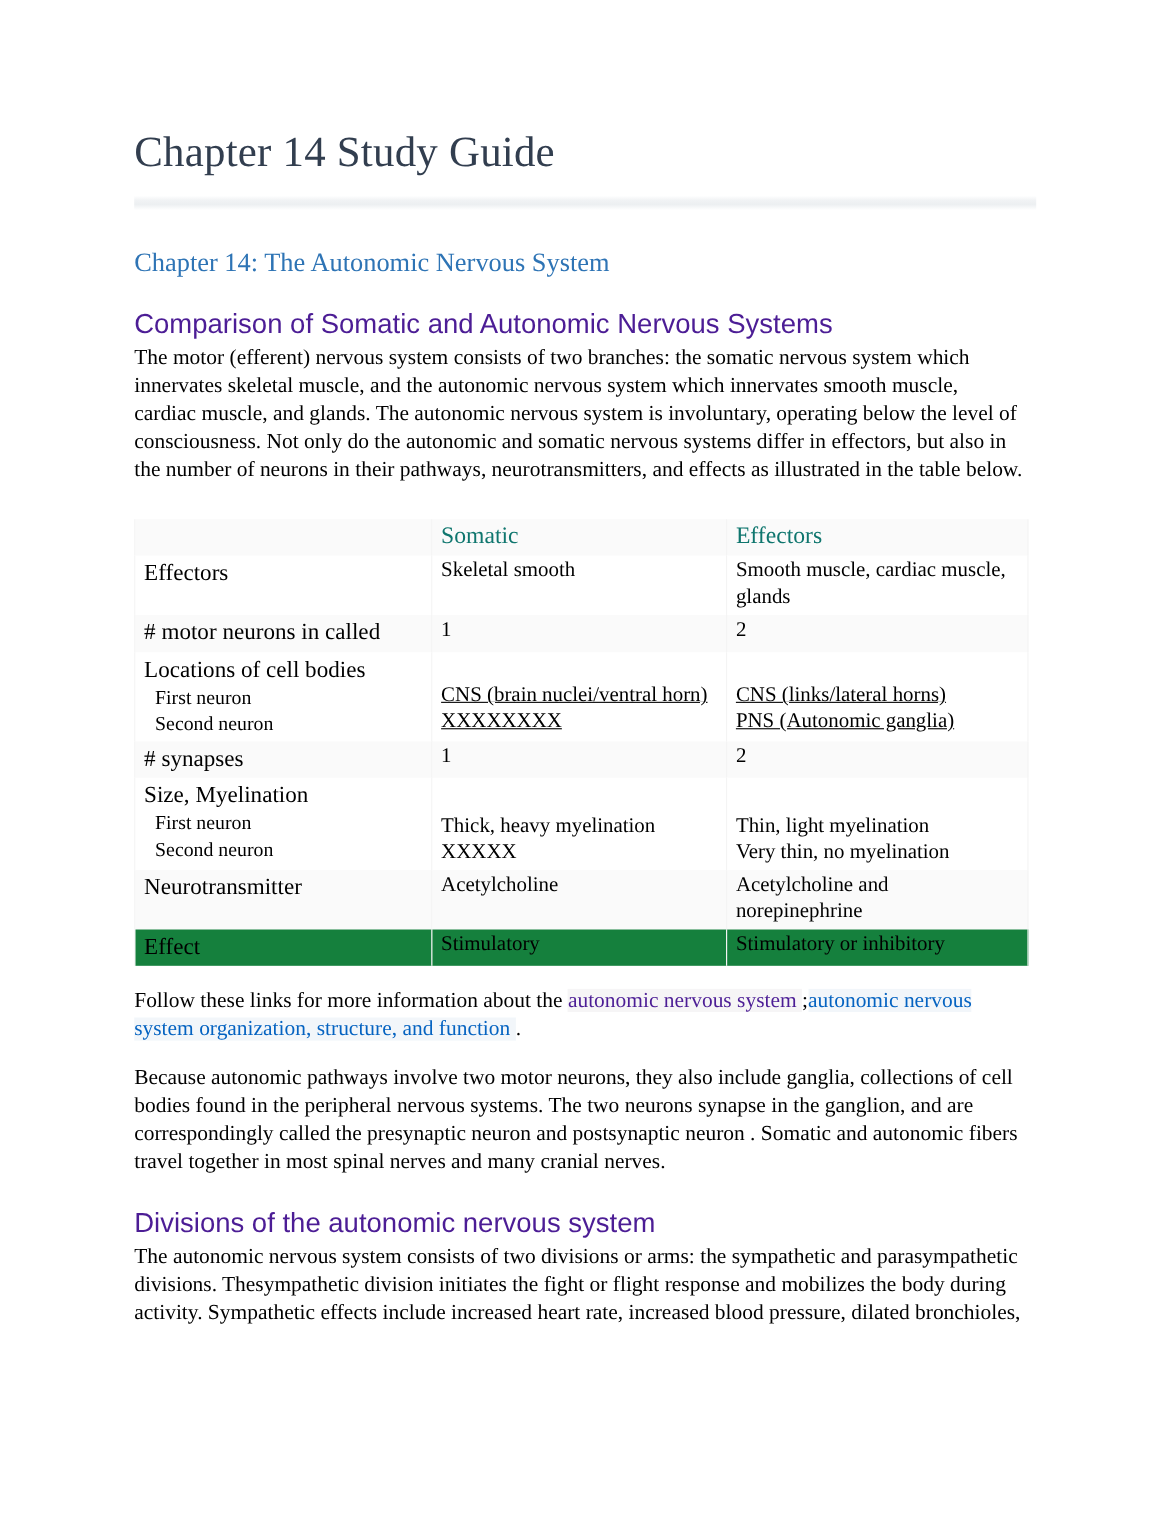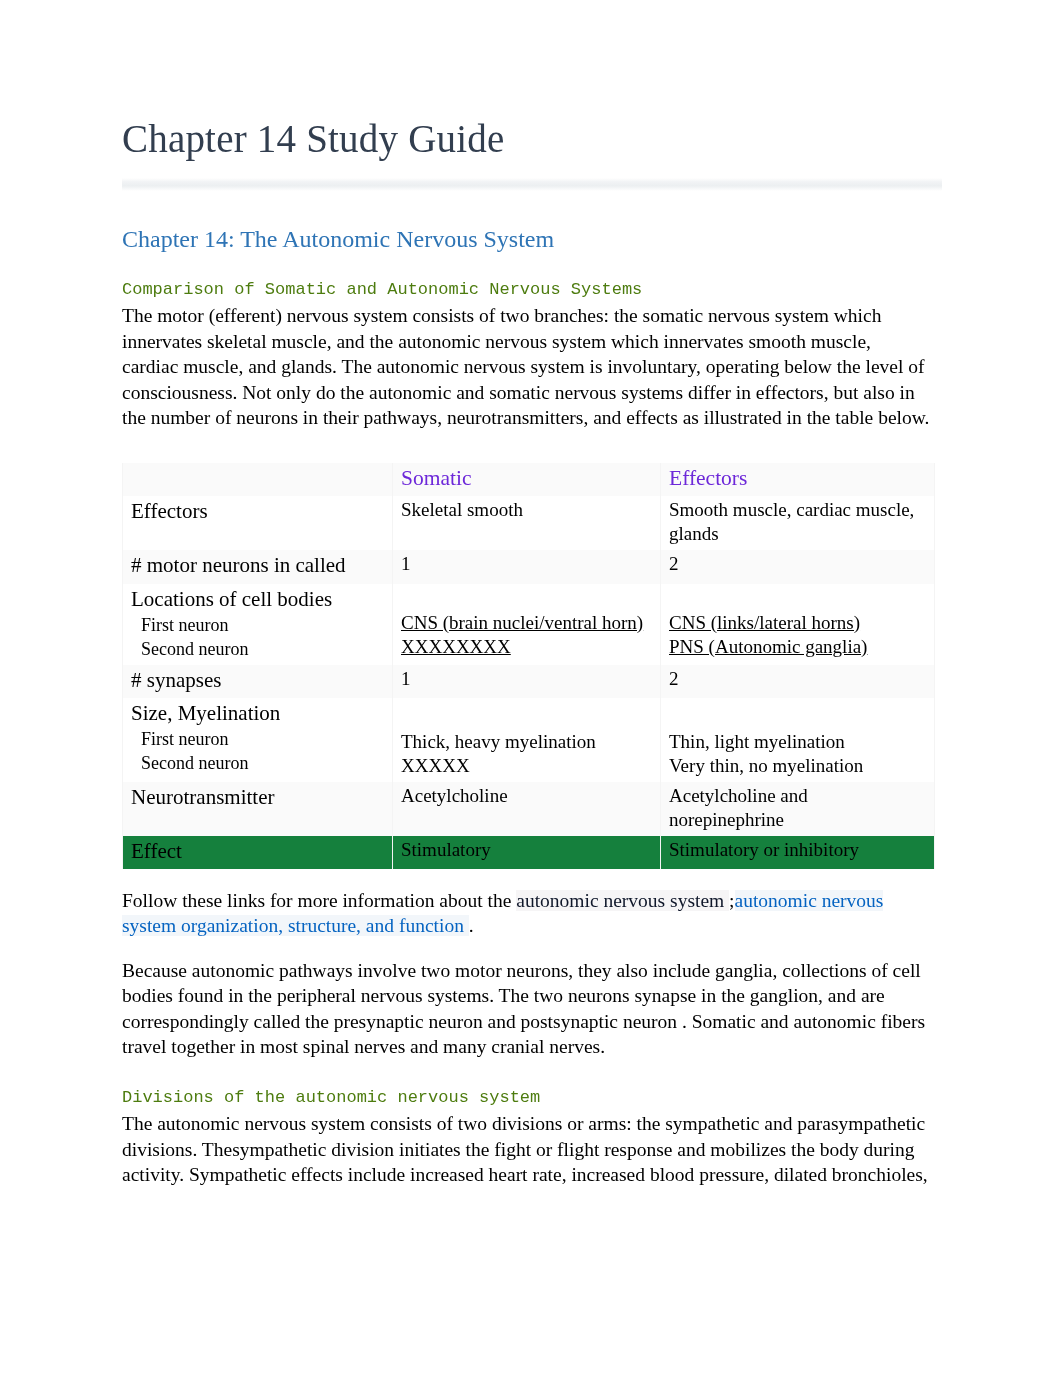--- a/index.html
+++ b/index.html
@@ -54,24 +54,24 @@
   
   .h1 {
     font-family: "Liberation Serif", "DejaVu Serif", serif;
     font-size: 24px;
     font-weight: normal;
     color: #2E74B5;
     margin: 34px 0 0 0;
     line-height: 1.2;
   }
   .h2 {
-    font-family: Liberation Mono, monospace;
-    font-size: 17px;
+    font-family: Liberation Sans, sans-serif;
+    font-size: 25px;
     font-weight: normal;
-    color: #4d7c0f;
+    color: #4c1d95;
     margin: 26px 0 0 0;
     line-height: 1.2;
   }
   .h2.tight {
     margin-top: 28px;
   }
 
   
   .para {
     font-size: 19.5px;
@@ -79,21 +79,21 @@
     margin: 3px 0 0 0;
     text-align: left;
     color: #000000;
   }
   .para.spaced {
     margin-top: 19px;
   }
 
   
   a.link-visited {
-    color: #0f172a;
+    color: #4c1d95;
     text-decoration: none;
     background: rgba(236,232,236,0.45);
   }
   a.link-blue {
     color: #0563C1;
     text-decoration: none;
     background: rgba(232,238,246,0.55);
   }
 
   
@@ -136,21 +136,21 @@
     padding-left: 10px;
   }
   .cell-txt {
     font-size: 19px;
     line-height: 24px;
     color: #000;
   }
   .cell-hdr {
     font-size: 21.5px;
     line-height: 27px;
-    color: #6d28d9;
+    color: #0f766e;
   }
   .pad-top-sm { padding-top: 6px; text-decoration: underline; }
   .minh-2 { min-height: 28px; }
 </style>
 </head>
 <body>
 
 <div class="page">
   <div class="content">
 

